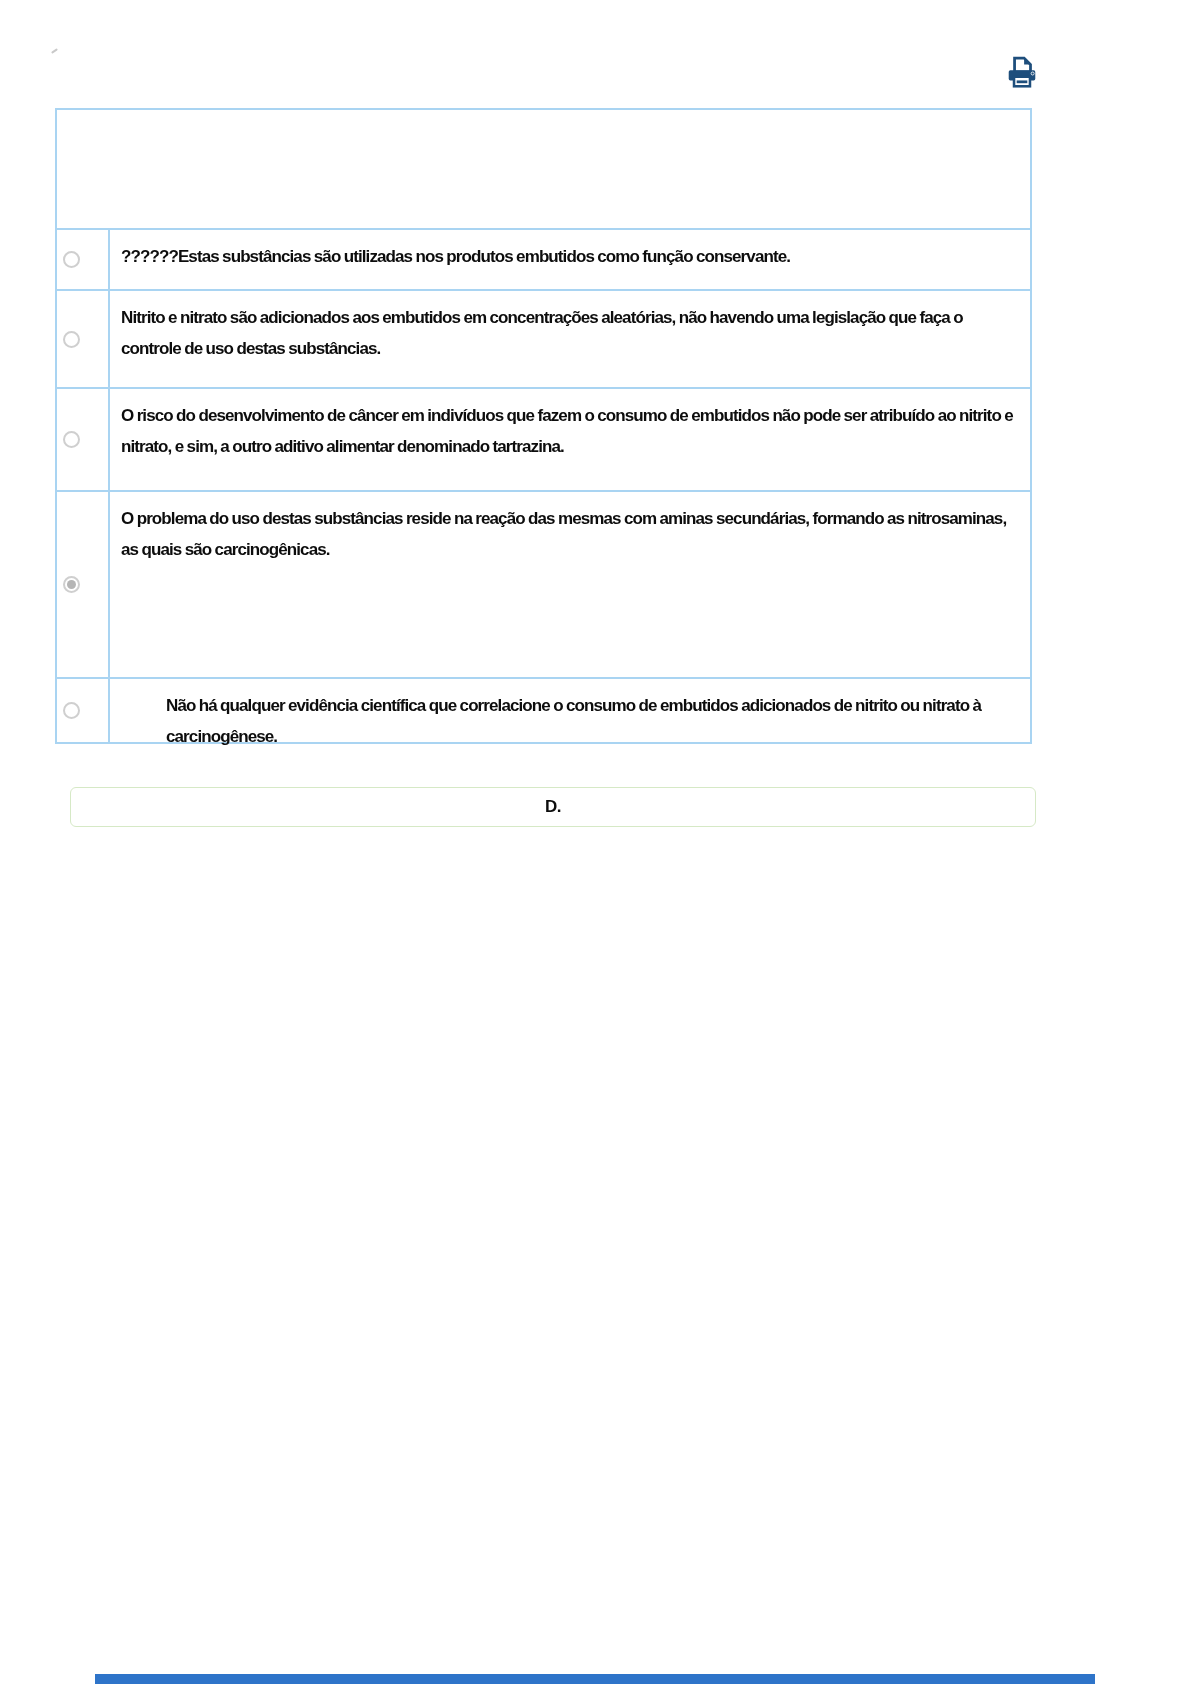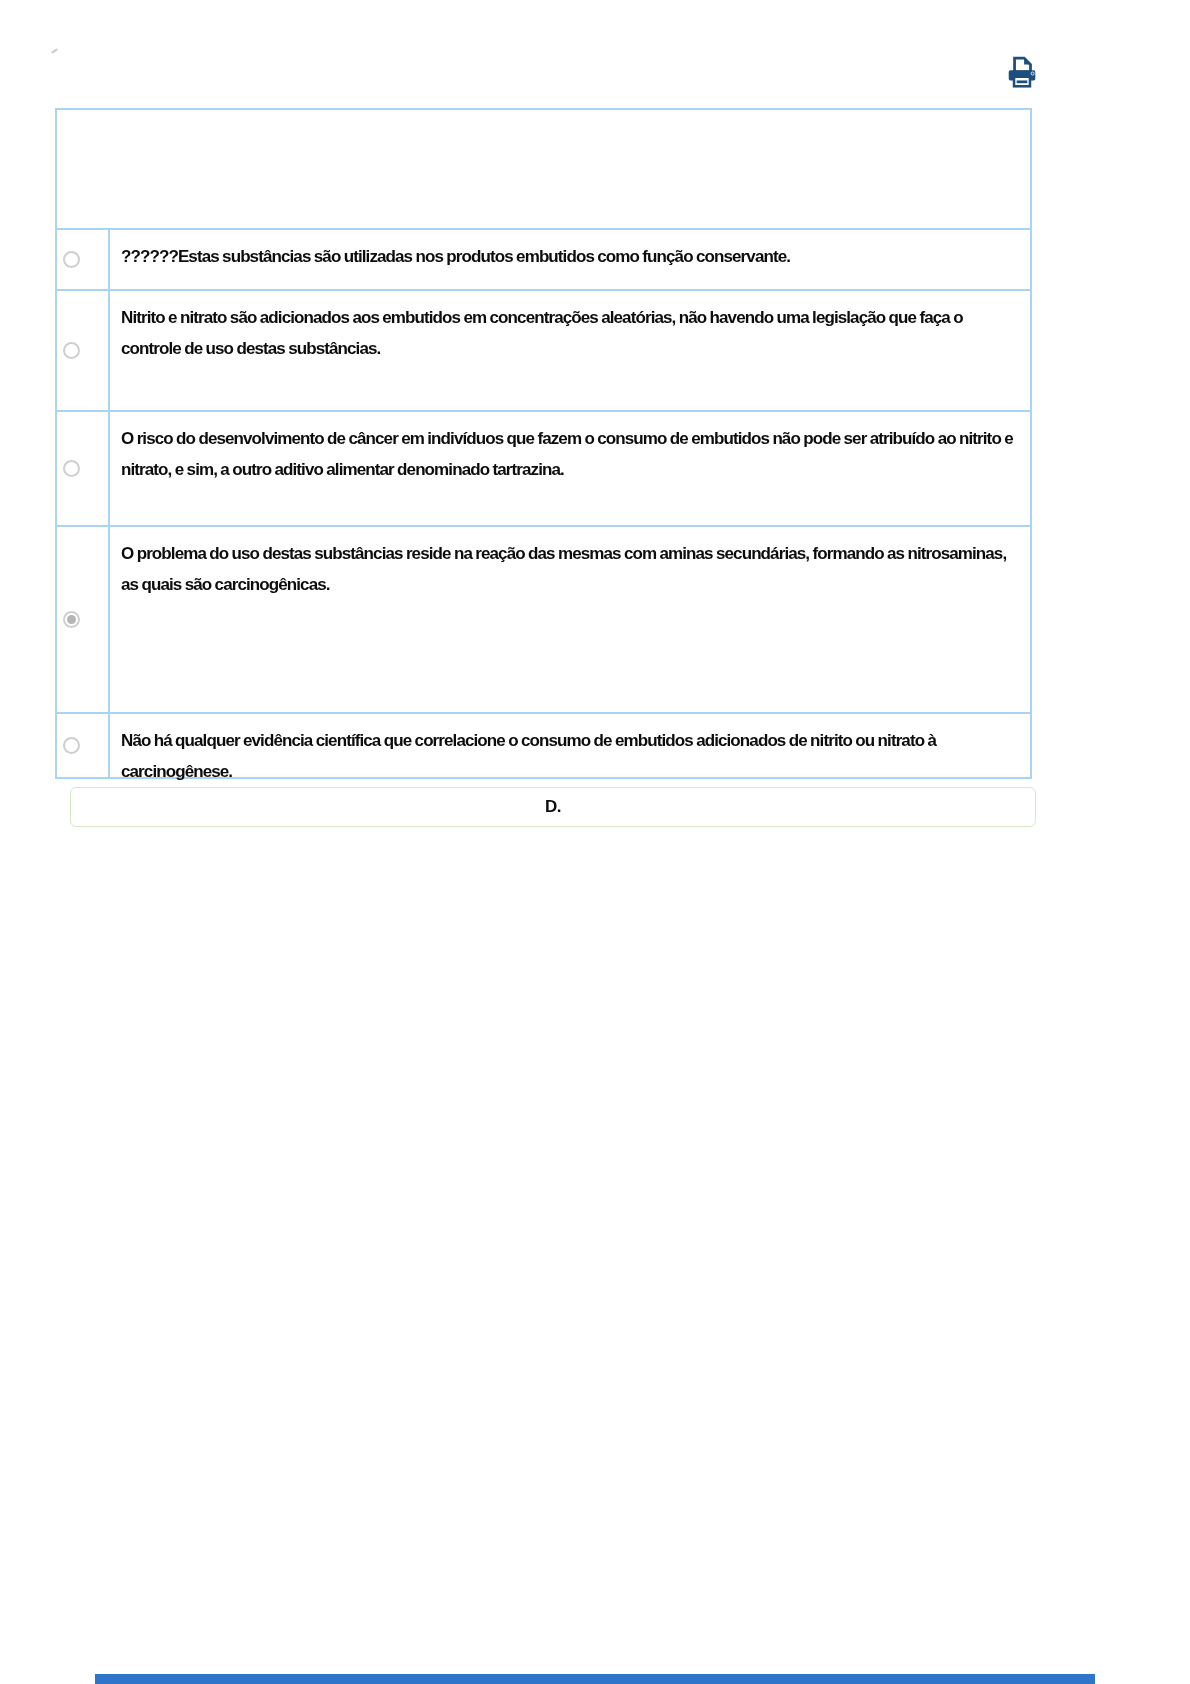--- a/index.html
+++ b/index.html
@@ -21,22 +21,22 @@
   .qtable{
     position:absolute;left:55px;top:108px;width:977px;
     border:2px solid #a9d4f2;box-sizing:border-box;background:#fff;
   }
   .qstem{
     height:120px;box-sizing:border-box;
     padding:12px 14px;border-bottom:2px solid #a9d4f2;
     font-weight:700;font-size:17px;letter-spacing:-0.9px;color:#111;
   }
   .orow{display:flex;box-sizing:border-box;border-bottom:2px solid #a9d4f2;}
-  .orow:last-child{border-bottom:none;}
-  .h-a{height:61px}.h-b{height:121px}.h-c{height:115px}.h-d{height:187px}.h-e{height:63px}
+  .orow:last-child{border-bottom:none;gap:45px;}
+  .h-a{height:61px}.h-b{height:98px}.h-c{height:103px}.h-d{height:187px}.h-e{height:63px}
   .rcell{
     width:53px;box-sizing:border-box;flex:0 0 53px;
     border-right:2px solid #a9d4f2;
     display:flex;align-items:center;justify-content:flex-start;
     padding-left:6px;
   }
   .radio{
     width:17px;height:17px;border-radius:50%;
     border:2px solid #cfcfcf;background:#fff;box-sizing:border-box;
     display:flex;align-items:center;justify-content:center;flex:0 0 auto;

